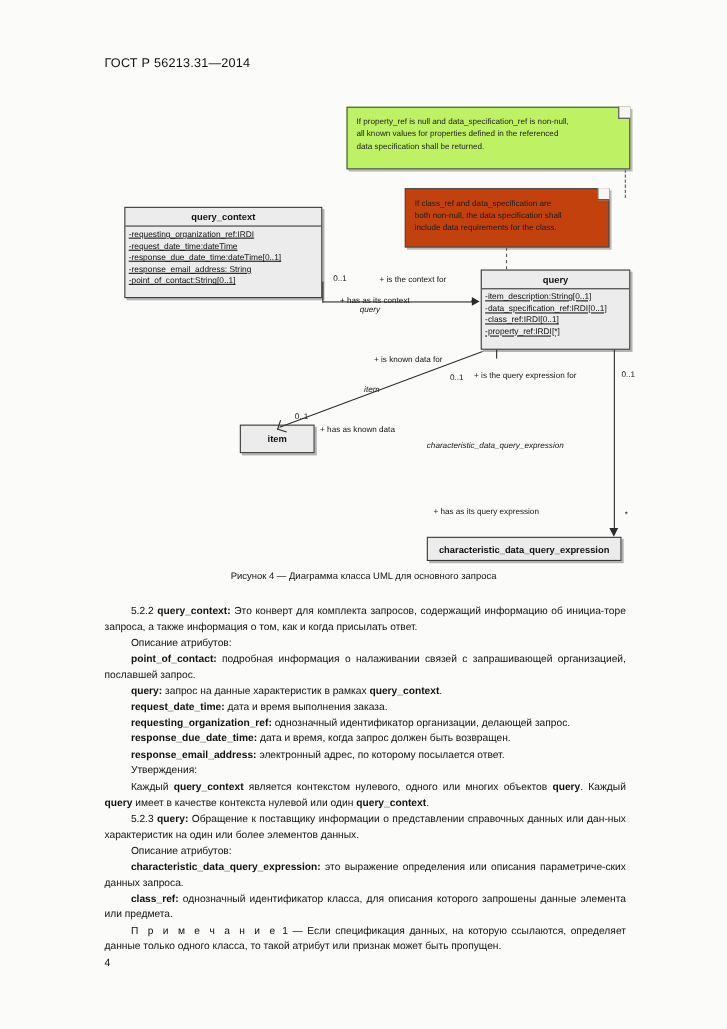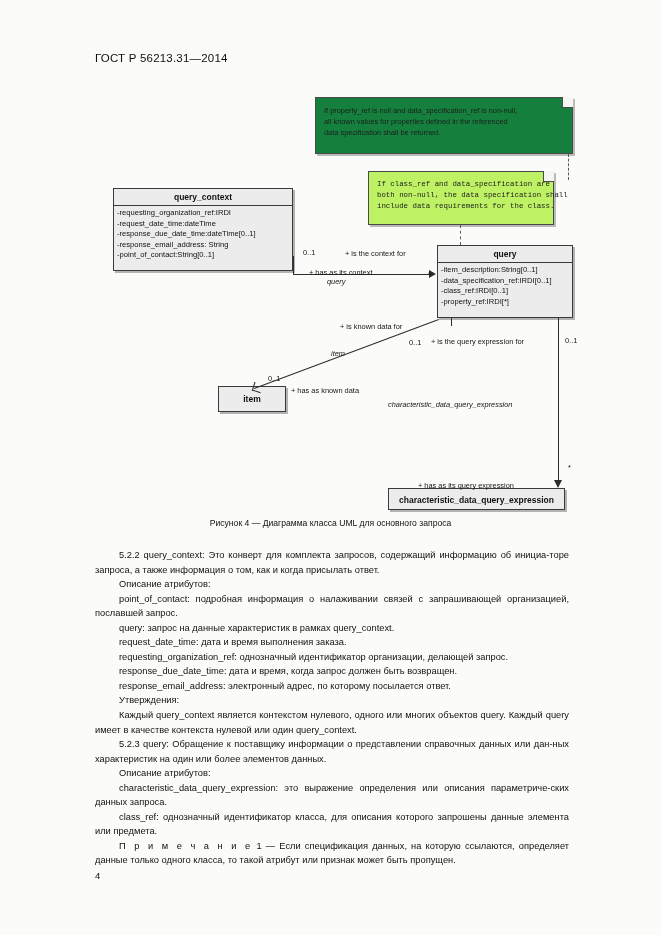--- a/index.html
+++ b/index.html
@@ -47,39 +47,39 @@
     text-align: center;
     font-size: 8.5px;
     font-weight: bold;
     padding: 3px 2px 3px 2px;
     border-bottom: 1px solid #3a3a3a;
     color: #111;
     white-space: nowrap;
   }
   .uml-attrs {
     padding: 2px 3px 3px 3px;
+    text-decoration: underline;
   }
   .uml-attrs div {
     font-size: 7.6px;
     line-height: 10.6px;
     white-space: nowrap;
     color: #111;
   }
 
   
   .note {
     position: absolute;
-    background: #15803d;
+    background: #bef264;
     border: 1px solid #4a4a4a;
     box-shadow: 2px 2px 0 rgba(90,90,90,0.4);
     padding: 7px 8px;
   }
   .note.light {
-    background: #bef264;
-    font-family: Liberation Mono, monospace;
+    background: #c2410c;
   }
   .note div {
     font-size: 7.4px;
     line-height: 11px;
     color: #1c1c1c;
     white-space: nowrap;
   }
   .note .dogear {
     position: absolute;
     right: -1px; top: -1px;
@@ -165,21 +165,21 @@
     width: 474px;
   }
   .body p {
     margin: 0;
     font-size: 9.3px;
     line-height: 14.55px;
     text-align: justify;
     color: #111;
   }
   .body p.ind { text-indent: 24px; }
-  b { font-weight: normal; }
+  b { font-weight: bold; }
   .note-para {
     font-size: 8.6px;
     line-height: 14.2px;
   }
   .sp { letter-spacing: 2.2px; }
 
   .folio {
     position: absolute;
     left: 95px; top: 870px;
     font-size: 9.5px;
@@ -261,21 +261,21 @@
     <div class="mult" style="left:409px; top:250px;">0..1</div>
     <div class="mult" style="left:268px; top:286px;">0..1</div>
     <div class="lbl" style="left:291px; top:298px;">+ has as known data</div>
 
     <div class="ln ln-v" style="left:558px; top:230px; height:167px;"></div>
     <div class="arrow-d" style="left:554px; top:392px;"></div>
 
     <div class="lbl" style="left:431px; top:249px;">+ is the query expression for</div>
     <div class="mult" style="left:565px; top:248px;">0..1</div>
     <div class="lbl-i" style="left:388px; top:312px;">characteristic_data_query_expression</div>
-    <div class="lbl" style="left:418px; top:372px;margin-top:21px;">+ has as its query expression</div>
+    <div class="lbl" style="left:394px; top:372px;">+ has as its query expression</div>
     <div class="mult" style="left:568px; top:375px;">*</div>
 
   </div>
 
   <div class="fig-caption">Рисунок 4 — Диаграмма класса UML для основного запроса</div>
 
   <div class="body">
 
     <p class="ind"><span>5.2.2 </span><b>query_context:</b><span> Это конверт для комплекта запросов, содержащий информацию об инициа-торе запроса, а также информация о том, как и когда присылать ответ.</span></p>
 

